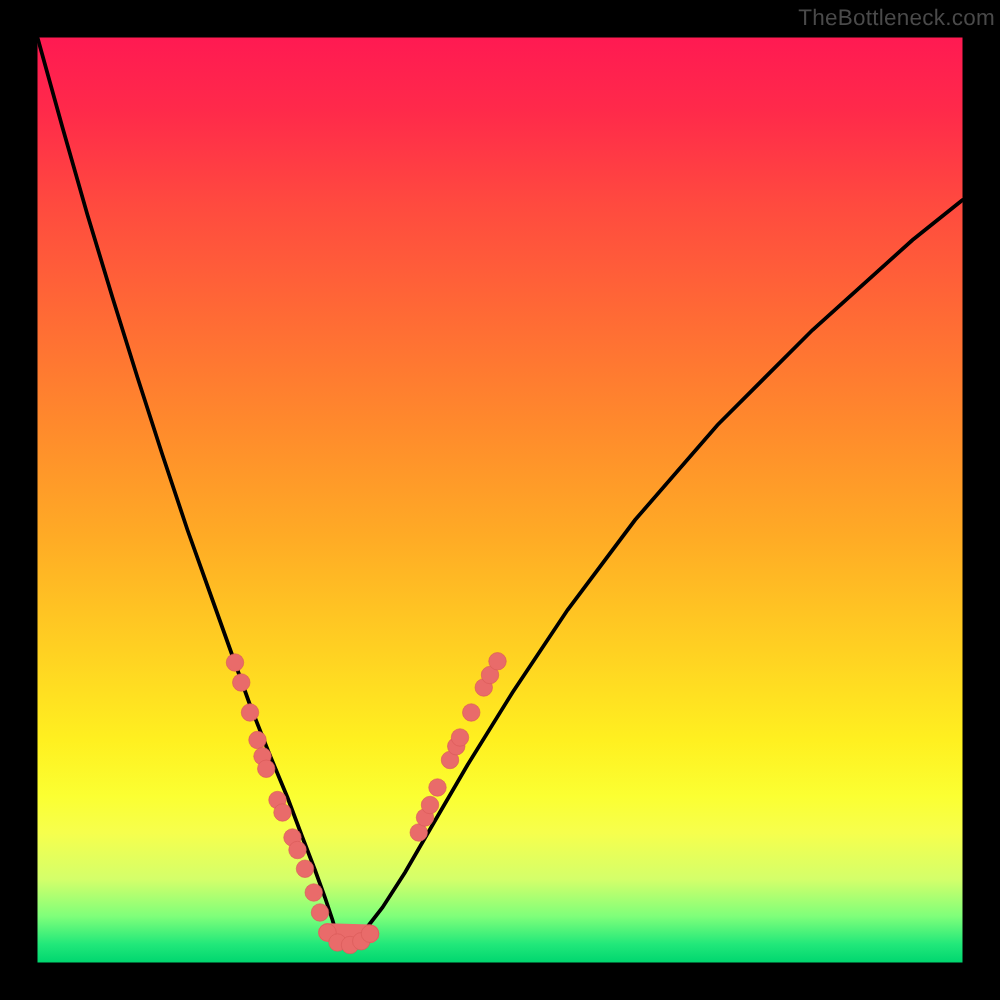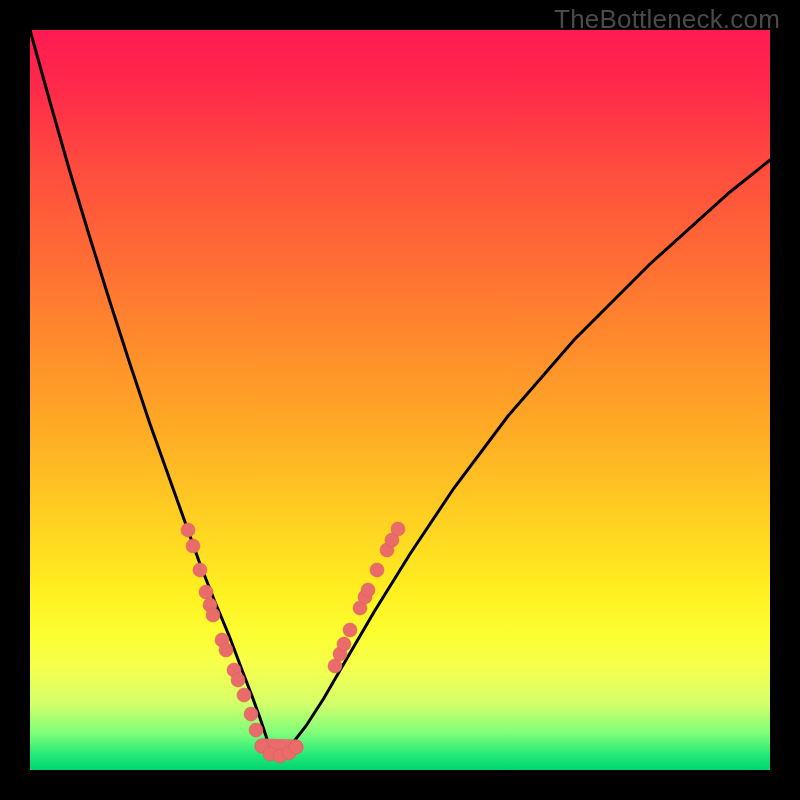--- a/index.html
+++ b/index.html
@@ -39,23 +39,23 @@
       #f6ff4d 86%,
       #d4ff6a 91%,
       #7fff7a 95%,
       #22e87a 98%,
       #00d66f 100%
     );
   }
   .watermark {
     position: absolute;
     top: 4px;
-    right: 20px;
+    right: 4px;
     color: #4a4a4a;
-    font-size: 26px;
+    font-size: 18px;
     font-weight: 500;
     letter-spacing: 0.2px;
     z-index: 50;
   }
   svg.curve {
     position: absolute;
     left: 0;
     top: 0;
     width: 740px;
     height: 740px;

